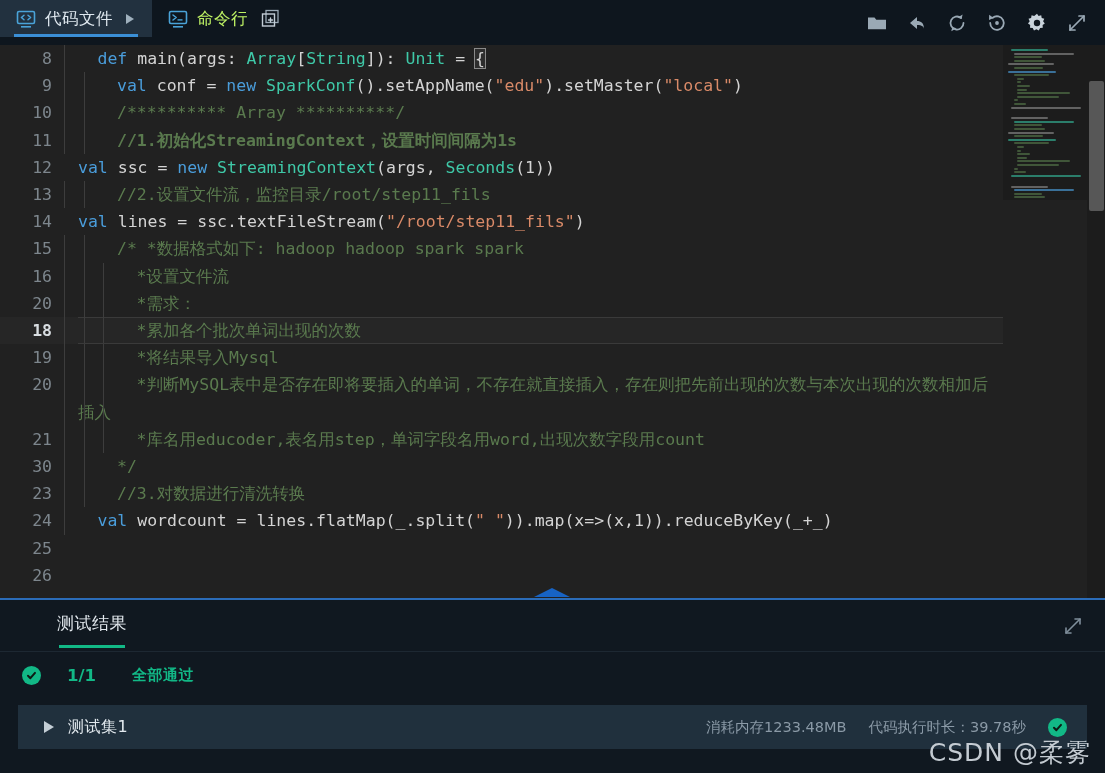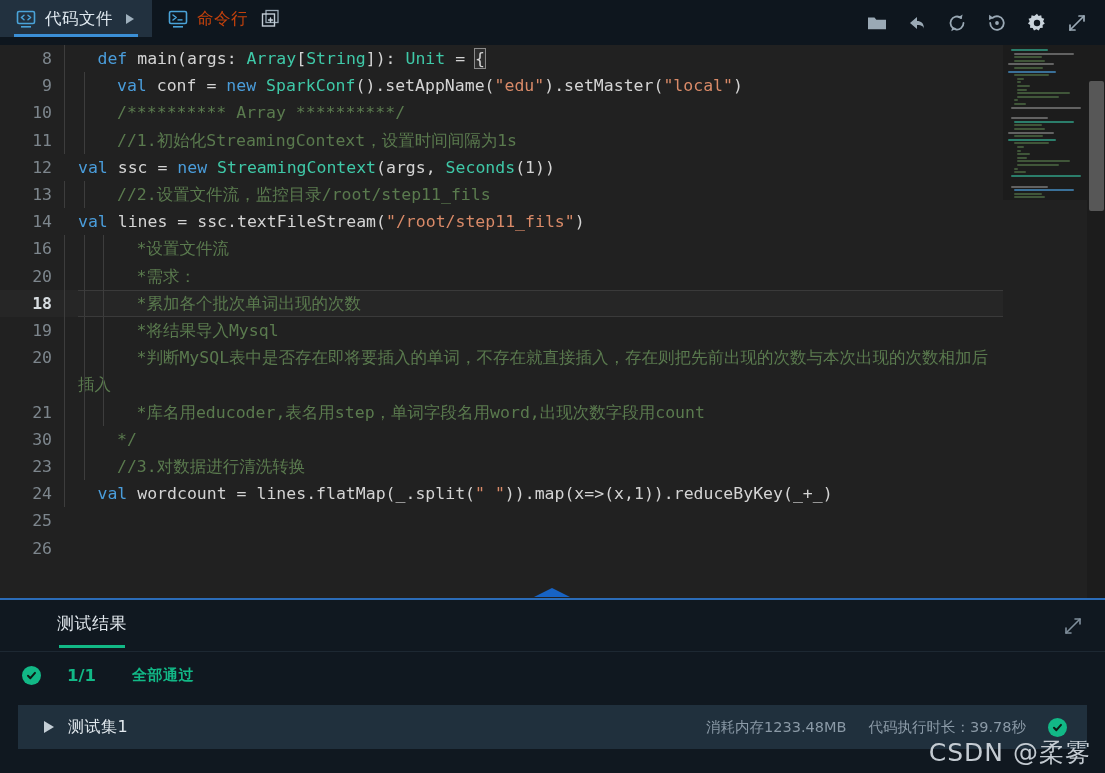--- a/index.html
+++ b/index.html
@@ -15,21 +15,21 @@
   .topbar {
     position: absolute; top: 0; left: 0; width: 1105px; height: 45px;
     background: #0e161e;
     display: flex; align-items: stretch;
   }
   .tabs { display: flex; align-items: stretch; height: 37px; }
   .tab {
     display: flex; align-items: center; gap: 9px;
     padding: 0 18px 0 16px;
     position: relative; cursor: pointer;
-    color: #c2410c;
+    color: #bef264;
     font-size: 16.5px;
     letter-spacing: .5px;
   }
   .tab.active { background: #22313f; color: #dfe8ef; }
   .tab.active::after {
     content: ""; position: absolute; left: 14px; right: 14px; bottom: 0;
     height: 3px; background: #3b8fd6;
   }
   .tab .ticon { display: inline-flex; }
   .tab-caret {
@@ -276,33 +276,37 @@
         <div class="crow">
           <span class="lnum">9</span>
           <span class="codetext"><span class="ig" style="left: 2px;"></span><span class="ig" style="left: 21.5px;"></span><span style="padding-left: 39px;"><span class="kw">val</span> <span class="pl">conf = </span><span class="kw">new</span> <span class="typ">SparkConf</span><span class="pl">().setAppName(</span><span class="str">"edu"</span><span class="pl">).setMaster(</span><span class="str">"local"</span><span class="pl">)</span></span></span>
         </div>
         <div class="crow">
           <span class="lnum">10</span>
           <span class="codetext"><span class="ig" style="left: 2px;"></span><span class="ig" style="left: 21.5px;"></span><span style="padding-left: 39px;"><span class="cmt">/********** Array **********/</span></span></span>
         </div>
         <div class="crow">
           <span class="lnum">11</span>
-          <span class="codetext"><span class="ig" style="left: 2px;"></span><span class="ig" style="left: 21.5px;"></span><span style="padding-left: 39px;"><span class="cmt">//1.初始化StreamingContext，设置时间间隔为1s</span></span></span>
+          <span class="codetext"><span class="ig" style="left: 2px;"></span><span class="ig" style="left: 21.5px;"></span><span style="padding-left: 39px; font-weight: bold;"><span class="cmt">//1.初始化StreamingContext，设置时间间隔为1s</span></span></span>
         </div>
         <div class="crow">
           <span class="lnum">12</span>
           <span class="codetext"><span style="padding-left: 0px;"><span class="kw">val</span> <span class="pl">ssc = </span><span class="kw">new</span> <span class="typ">StreamingContext</span><span class="pl">(args, </span><span class="typ">Seconds</span><span class="pl">(1))</span></span></span>
         </div>
         <div class="crow">
           <span class="lnum">13</span>
           <span class="codetext"><span class="ig" style="left: 2px;"></span><span class="ig" style="left: 21.5px;"></span><span style="padding-left: 39px;"><span class="cmt">//2.设置文件流，监控目录/root/step11_fils</span></span></span>
         </div>
         <div class="crow">
           <span class="lnum">14</span>
           <span class="codetext"><span style="padding-left: 0px;"><span class="kw">val</span> <span class="pl">lines = ssc.textFileStream(</span><span class="str">"/root/step11_fils"</span><span class="pl">)</span></span></span>
+        </div>
+        <div class="crow">
+          <span class="lnum">15</span>
+          <span class="codetext"><span class="ig" style="left: 2px;"></span><span class="ig" style="left: 21.5px;"></span><span style="padding-left: 39px;"><span class="cmt">/* *数据格式如下: hadoop hadoop spark spark</span></span></span>
         </div>
         <div class="crow">
           <span class="lnum">16</span>
           <span class="codetext"><span class="ig" style="left: 2px;"></span><span class="ig" style="left: 21.5px;"></span><span class="ig" style="left: 41px;"></span><span style="padding-left: 58.5px;"><span class="cmt">*设置文件流</span></span></span>
         </div>
         <div class="crow">
           <span class="lnum">20</span>
           <span class="codetext"><span class="ig" style="left: 2px;"></span><span class="ig" style="left: 21.5px;"></span><span class="ig" style="left: 41px;"></span><span style="padding-left: 58.5px;"><span class="cmt">*需求：</span></span></span>
         </div>
         <div class="crow active-line">

